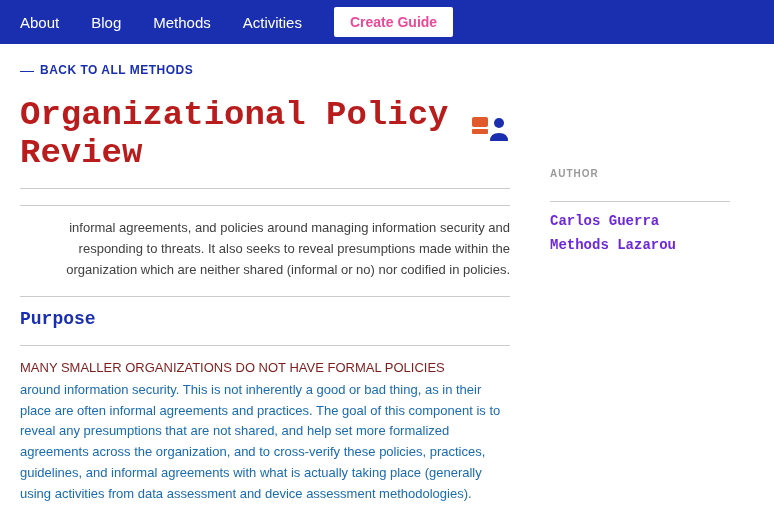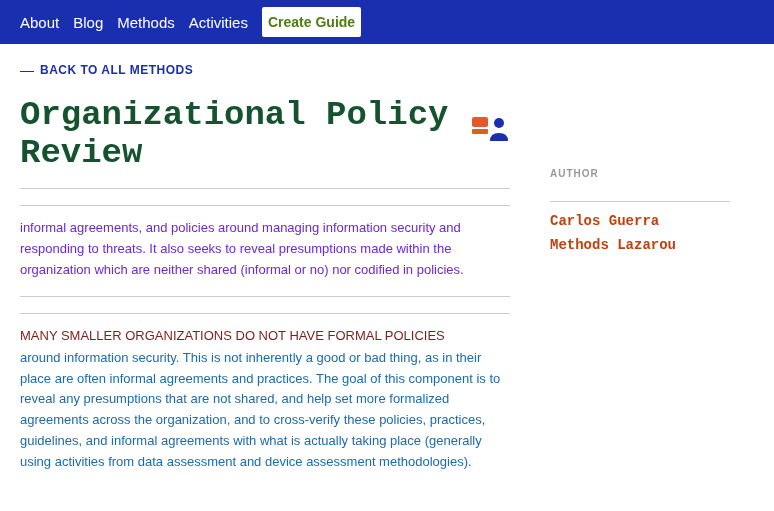--- a/index.html
+++ b/index.html
@@ -35,33 +35,33 @@
       justify-content: center;
       border-radius: 2px;
     }
     .logo-icon svg {
       width: 18px;
       height: 18px;
     }
     nav {
       display: flex;
       align-items: center;
-      gap: 14px;
+      gap: 32px;
     }
     nav a {
       color: #fff;
       text-decoration: none;
       font-size: 15px;
       font-weight: 500;
     }
     .create-guide-btn {
       background: #fff;
-      color: #4d7c0f;
+      color: #ec4899;
       border: 2px solid #fff;
-      padding: 5px 4px;
+      padding: 5px 14px;
       font-size: 14px;
       font-weight: bold;
       cursor: pointer;
       border-radius: 2px;
     }
 
     
     .breadcrumb {
       padding: 18px 20px 10px 20px;
       display: flex;
@@ -94,21 +94,21 @@
     .sidebar {
       width: 220px;
       padding-left: 40px;
       padding-top: 80px;
     }
 
     
     .page-title {
       font-size: 34px;
       font-weight: bold;
-      color: #14532d;
+      color: #b91c1c;
       font-family: 'Courier New', Courier, monospace;
       margin-top: 8px;
       margin-bottom: 4px;
       display: flex;
       align-items: center;
       gap: 10px;
     }
     .title-icon {
       display: inline-flex;
       align-items: center;
@@ -133,22 +133,23 @@
     
     .summary-lead {
       font-size: 13px;
       font-weight: bold;
       color: #333;
       text-transform: uppercase;
       line-height: 1.5;
     }
     .summary-body {
       font-size: 13px;
-      color: #6d28d9;
+      color: #404040;
       line-height: 1.6;
+      text-align: right;
     }
 
     
     .purpose-lead {
       font-size: 13px;
       font-weight: normal;
       color: #7f1d1d;
       text-transform: uppercase;
       line-height: 1.5;
     }
@@ -168,21 +169,21 @@
       text-transform: uppercase;
       margin-bottom: 22px;
     }
     .author-divider {
       border: none;
       border-top: 1px solid #ccc;
       margin-bottom: 8px;
     }
     .author-name {
       font-size: 14px;
-      color: #c2410c;
+      color: #6d28d9;
       line-height: 1.7;
       font-family: 'Courier New', Courier, monospace;
       font-weight: bold;
     }
 
     .tag-icon {
       display: inline-block;
       vertical-align: middle;
     }
   </style>
@@ -225,20 +226,21 @@
     <hr class="divider">
 
     <div class="section">
       <hr class="divider">
       <p class="summary-body">informal agreements, and policies around managing information security and responding to threats. It also seeks to reveal presumptions made within the organization which are neither shared (informal or no) nor codified in policies.</p>
     </div>
 
     <hr class="divider">
 
     <div class="section">
+      <div class="section-heading">Purpose</div>
       <hr class="divider">
       <p class="purpose-lead">MANY SMALLER ORGANIZATIONS DO NOT HAVE FORMAL POLICIES</p>
       <p class="purpose-body">around information security. This is not inherently a good or bad thing, as in their place are often informal agreements and practices. The goal of this component is to reveal any presumptions that are not shared, and help set more formalized agreements across the organization, and to cross-verify these policies, practices, guidelines, and informal agreements with what is actually taking place (generally using activities from data assessment and device assessment methodologies).</p>
     </div>
 
   </div>
 
   <div class="sidebar">
     <div class="author-label">AUTHOR</div>
     <hr class="author-divider">

